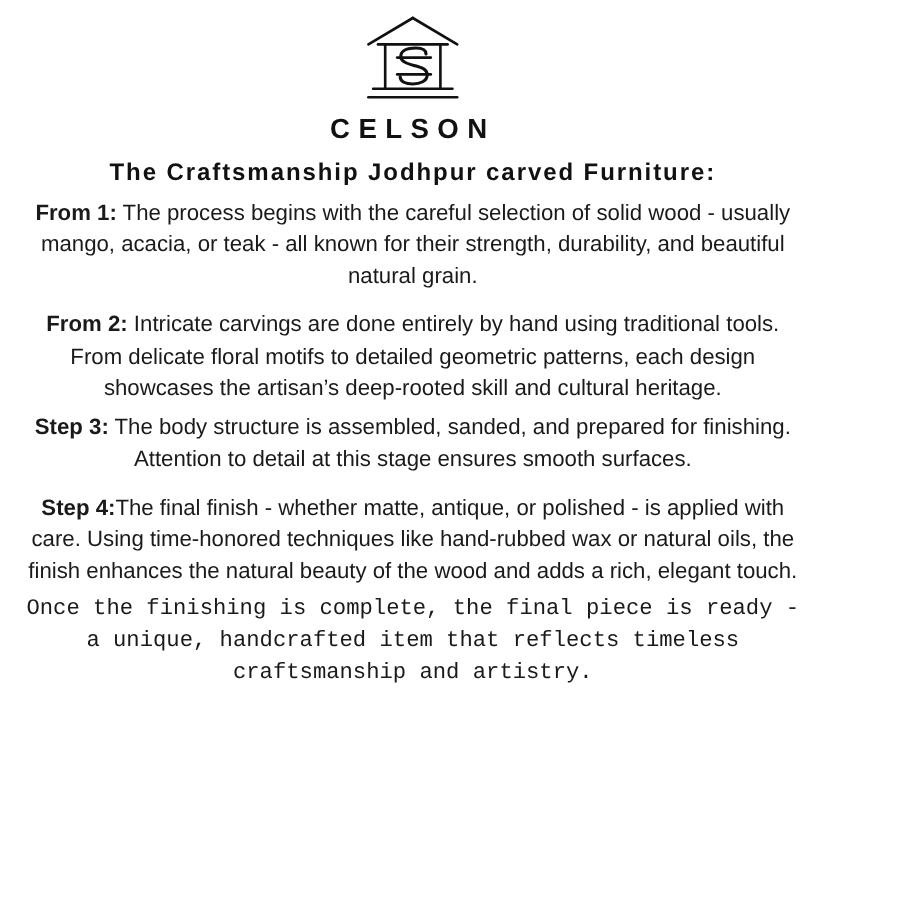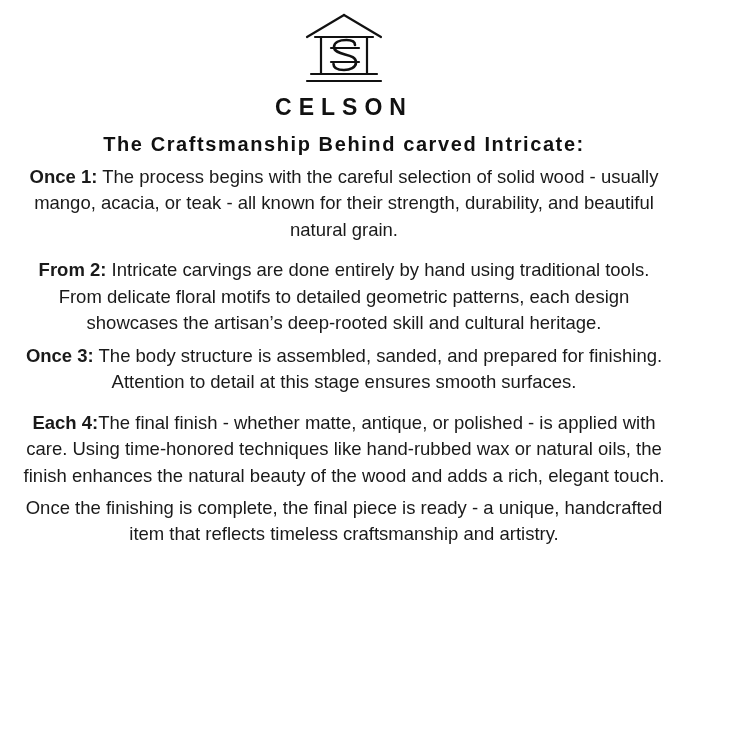--- a/index.html
+++ b/index.html
@@ -62,20 +62,21 @@
     margin: 0 auto;
   }
   .para {
     margin: 0 0 14px 0;
   }
   .para.tight {
     margin-bottom: 6px;
   }
   .para:last-child {
     margin-bottom: 0;
+    font-family: Liberation Mono, monospace;
   }
   .step-label {
     font-weight: bold;
   }
 </style>
 </head>
 <body>
 
 <div class="page">
 
@@ -96,38 +97,38 @@
 
       <path d="M54 33 C54 29.5 50.5 28 45.5 28 C38 28 33 30.5 33 35 C33 39.5 38.5 41 44 42.5 C50 44 55 45.5 55 50.5 C55 55.5 49 58 43 58 C37 58 32.5 56 32.5 52" fill="none" stroke="#111111" stroke-width="2.6" stroke-linecap="round" stroke-linejoin="round"></path>
 
       <path d="M30 36 L58 36" fill="none" stroke="#111111" stroke-width="2.2" stroke-linecap="round"></path>
       <path d="M30 50 L58 50" fill="none" stroke="#111111" stroke-width="2.2" stroke-linecap="round"></path>
     </svg>
   </div>
 
   <div class="brand">CELSON</div>
 
-  <div class="headline">The Craftsmanship Behind carved Intricate:</div>
+  <div class="headline">The Craftsmanship Jodhpur carved Furniture:</div>
 
   <div class="body-text">
 
 
     <p class="para">
-      <span class="step-label">Once 1:</span><span> The process begins with the careful selection of solid wood - usually mango, acacia, or teak - all known for their strength, durability, and beautiful natural grain.</span>
+      <span class="step-label">From 1:</span><span> The process begins with the careful selection of solid wood - usually mango, acacia, or teak - all known for their strength, durability, and beautiful natural grain.</span>
     </p>
 
     <p class="para tight">
       <span class="step-label">From 2:</span><span> Intricate carvings are done entirely by hand using traditional tools. From delicate floral motifs to detailed geometric patterns, each design showcases the artisan’s deep-rooted skill and cultural heritage.</span>
     </p>
 
     <p class="para">
-      <span class="step-label">Once 3:</span><span> The body structure is assembled, sanded, and prepared for finishing. Attention to detail at this stage ensures smooth surfaces.</span>
+      <span class="step-label">Step 3:</span><span> The body structure is assembled, sanded, and prepared for finishing. Attention to detail at this stage ensures smooth surfaces.</span>
     </p>
 
     <p class="para tight">
-      <span class="step-label">Each 4:</span><span>The final finish - whether matte, antique, or polished - is applied with care. Using time-honored techniques like hand-rubbed wax or natural oils, the finish enhances the natural beauty of the wood and adds a rich, elegant touch.</span>
+      <span class="step-label">Step 4:</span><span>The final finish - whether matte, antique, or polished - is applied with care. Using time-honored techniques like hand-rubbed wax or natural oils, the finish enhances the natural beauty of the wood and adds a rich, elegant touch.</span>
     </p>
 
     <p class="para">Once the finishing is complete, the final piece is ready - a unique, handcrafted item that reflects timeless craftsmanship and artistry.</p>
 
   </div>
 
 </div>
 
 </body></html>

